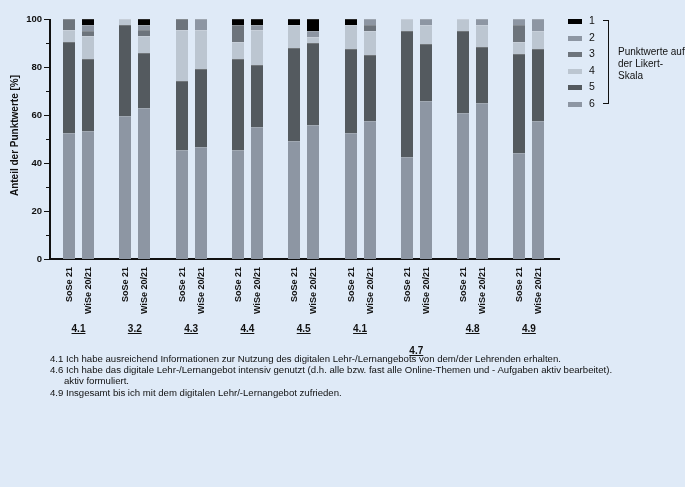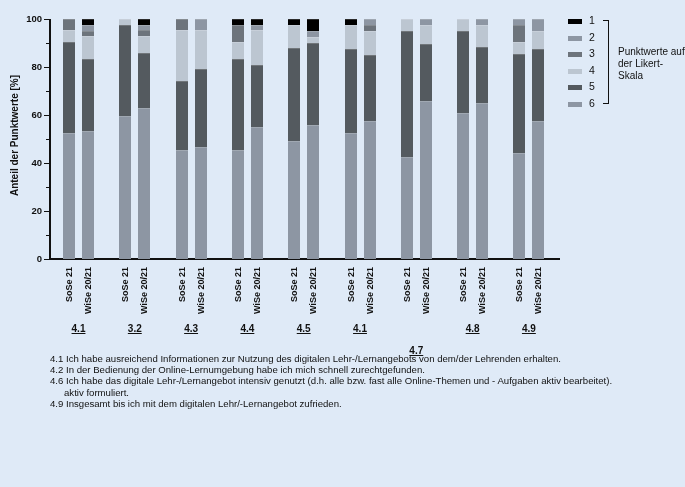--- a/index.html
+++ b/index.html
@@ -223,17 +223,16 @@
         <div class="leg-swatch" style="background: rgb(141, 150, 163);"></div>
         <div class="leg-label">6</div>
       </div>
     </div>
   <div class="bracket"></div>
   <div class="leg-title">Punktwerte auf der Likert-Skala</div>
 </div>
 
 <div class="notes" id="notes">
     <div class="note">4.1 Ich habe ausreichend Informationen zur Nutzung des digitalen Lehr-/Lernangebots von dem/der Lehrenden erhalten.</div>
-    <div class="note">4.2 In der Bedienung der Online-Lernumgebung habe ich mich schnell zurechtgefunden.</div>
     <div class="note">4.6 Ich habe das digitale Lehr-/Lernangebot intensiv genutzt (d.h. alle bzw. fast alle Online-Themen und - Aufgaben aktiv bearbeitet).</div>
     <div class="note cont">aktiv formuliert.</div>
     <div class="note">4.9 Insgesamt bis ich mit dem digitalen Lehr/-Lernangebot zufrieden.</div>
   </div>
 
 </body></html>

